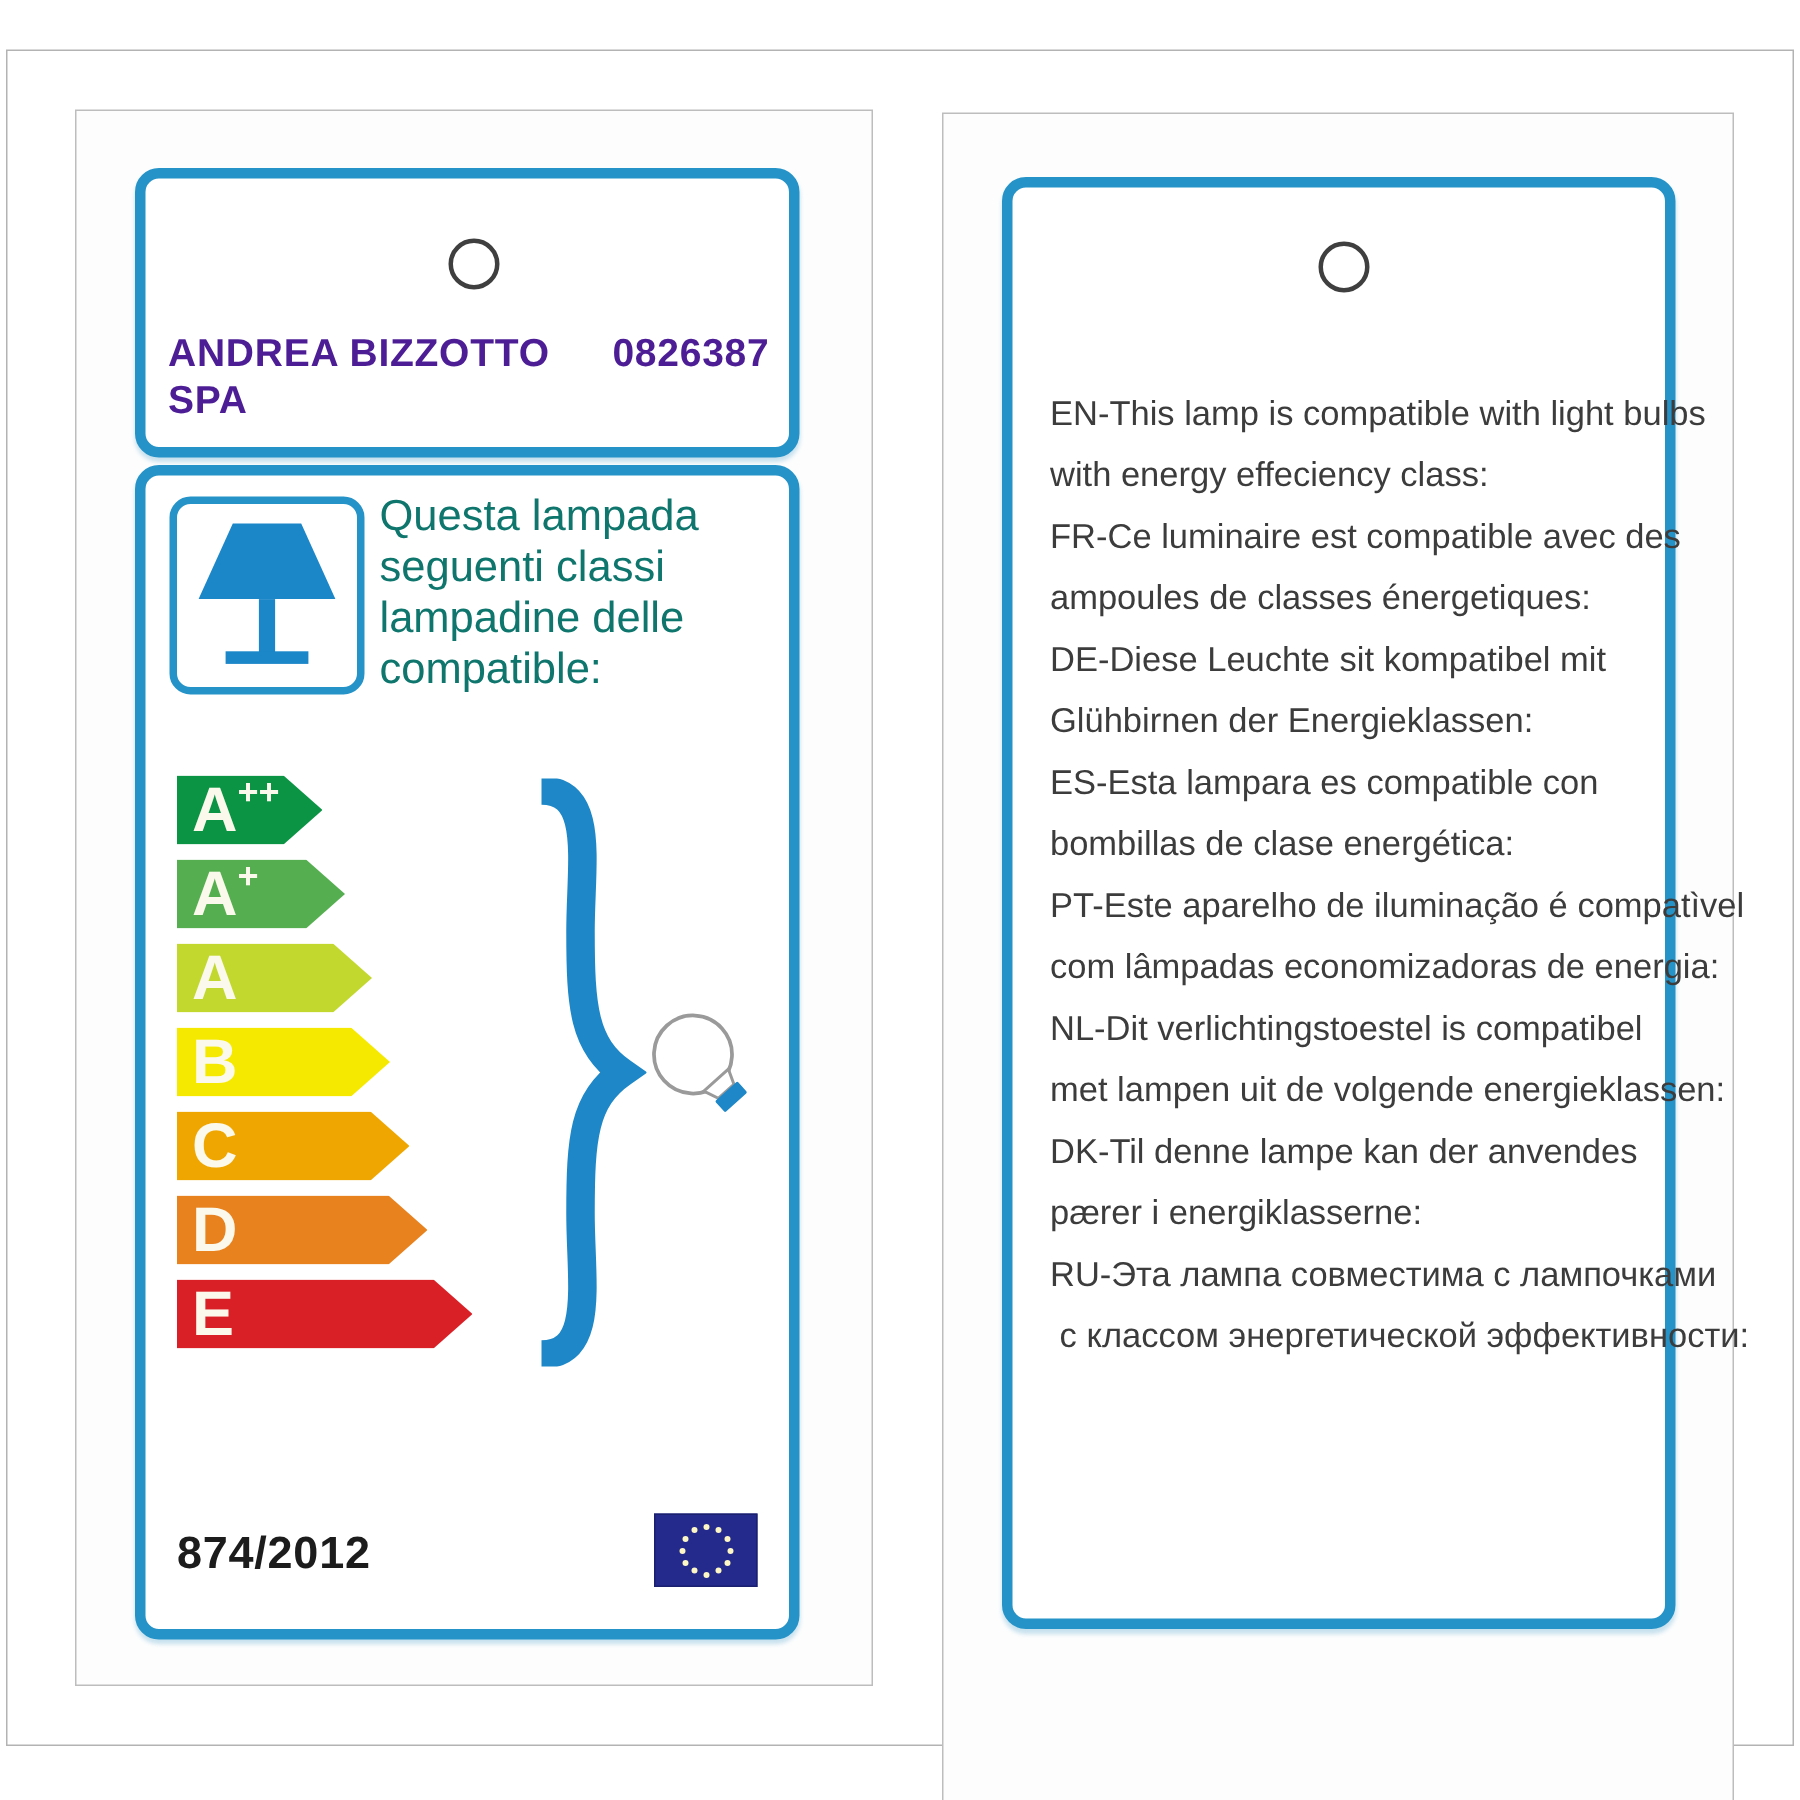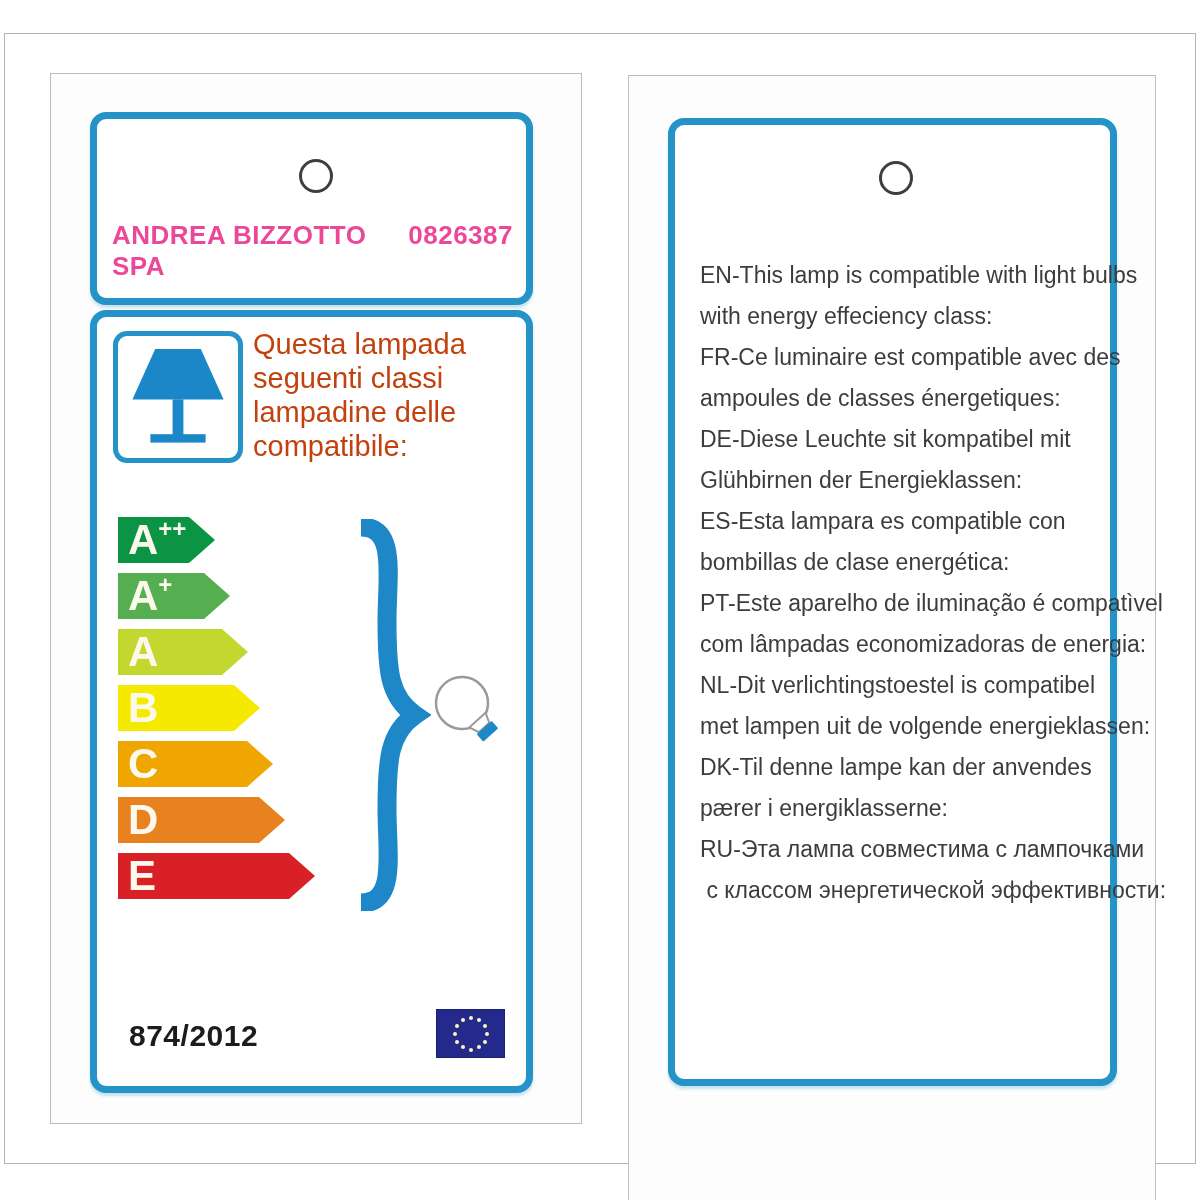--- a/index.html
+++ b/index.html
@@ -9,29 +9,29 @@
   .card{background:#fdfdfd;border:1px solid #bdbdbd;box-sizing:border-box;}
   .card-left{left:50px;top:73px;width:532px;height:1051px;}
   .card-right{left:628px;top:75px;width:528px;height:1154px;}
   .bluebox{border:7px solid #2593c8;border-radius:16px;background:#ffffff;box-sizing:border-box;
            box-shadow:0 3px 3px rgba(130,190,220,.45);}
   .box-header{left:39px;top:38px;width:443px;height:193px;}
   .box-main{left:39px;top:236px;width:443px;height:783px;}
   .box-right{left:39px;top:42px;width:449px;height:968px;}
   .hole{width:34px;height:34px;border:3px solid #3f3f3f;border-radius:50%;background:#fff;box-sizing:border-box;}
   .header-row{left:15px;right:13px;bottom:16px;display:flex;justify-content:space-between;
-              font-size:26px;font-weight:600;color:#ec4899;letter-spacing:.5px;}
+              font-size:26px;font-weight:600;color:#4c1d95;letter-spacing:.5px;}
   .lamp-box{left:16px;top:14px;width:130px;height:132px;border:5px solid #2593c8;border-radius:14px;box-sizing:border-box;}
-  .desc{left:156px;top:10px;width:270px;font-size:29px;line-height:34px;font-weight:500;color:#c2410c;}
+  .desc{left:156px;top:10px;width:270px;font-size:29px;line-height:34px;font-weight:500;color:#0f766e;}
   .arrows{left:21px;top:200px;}
   .arrow{height:46px;margin-bottom:10px;display:flex;align-items:center;padding-left:10px;box-sizing:border-box;
          clip-path:polygon(0 0,calc(100% - 26px) 0,100% 50%,calc(100% - 26px) 100%,0 100%);
          font-size:42px;font-weight:bold;color:#fbf9ec;line-height:46px;}
   .arrow .sup{font-size:24px;line-height:20px;align-self:flex-start;margin-top:2px;font-weight:bold;}
-  .reg{left:21px;top:702px;font-size:30px;font-weight:700;color:#1c1c1c;letter-spacing:.5px;margin-left:11px;}
+  .reg{left:21px;top:702px;font-size:30px;font-weight:700;color:#1c1c1c;letter-spacing:.5px;}
   .euflag{left:339px;top:692px;width:69px;height:49px;background:#232a8c;border:1px solid #1a1f6e;box-sizing:border-box;}
   .star{position:absolute;width:4px;height:4px;border-radius:50%;background:#fdf7c5;}
   .rt-lines{left:25px;top:130px;right:12px;font-size:23px;line-height:41px;font-weight:500;color:#3c3c3c;white-space:pre;}
 </style>
 </head>
 <body>
 
 <div class="abs photo-frame"></div>
 
 <div class="abs card card-left">
@@ -51,21 +51,21 @@
         <polygon points="31,10 69,10 88,52 12,52" fill="#1b86c8"></polygon>
         <rect x="45.5" y="52" width="9" height="31" fill="#1b86c8"></rect>
         <rect x="27" y="81" width="46" height="7" fill="#1b86c8"></rect>
       </svg>
     </div>
 
     <div class="abs desc">
         <div>Questa lampada</div>
         <div>seguenti classi</div>
         <div>lampadine delle</div>
-        <div>compatibile:</div>
+        <div>compatible:</div>
       </div>
 
     <div class="abs arrows">
         <div class="arrow" style="width: 97px; background: rgb(10, 148, 68);">
           <span>A</span>
           <span class="sup">++</span>
         </div>
         <div class="arrow" style="width: 112px; background: rgb(85, 175, 80);">
           <span>A</span>
           <span class="sup">+</span>

